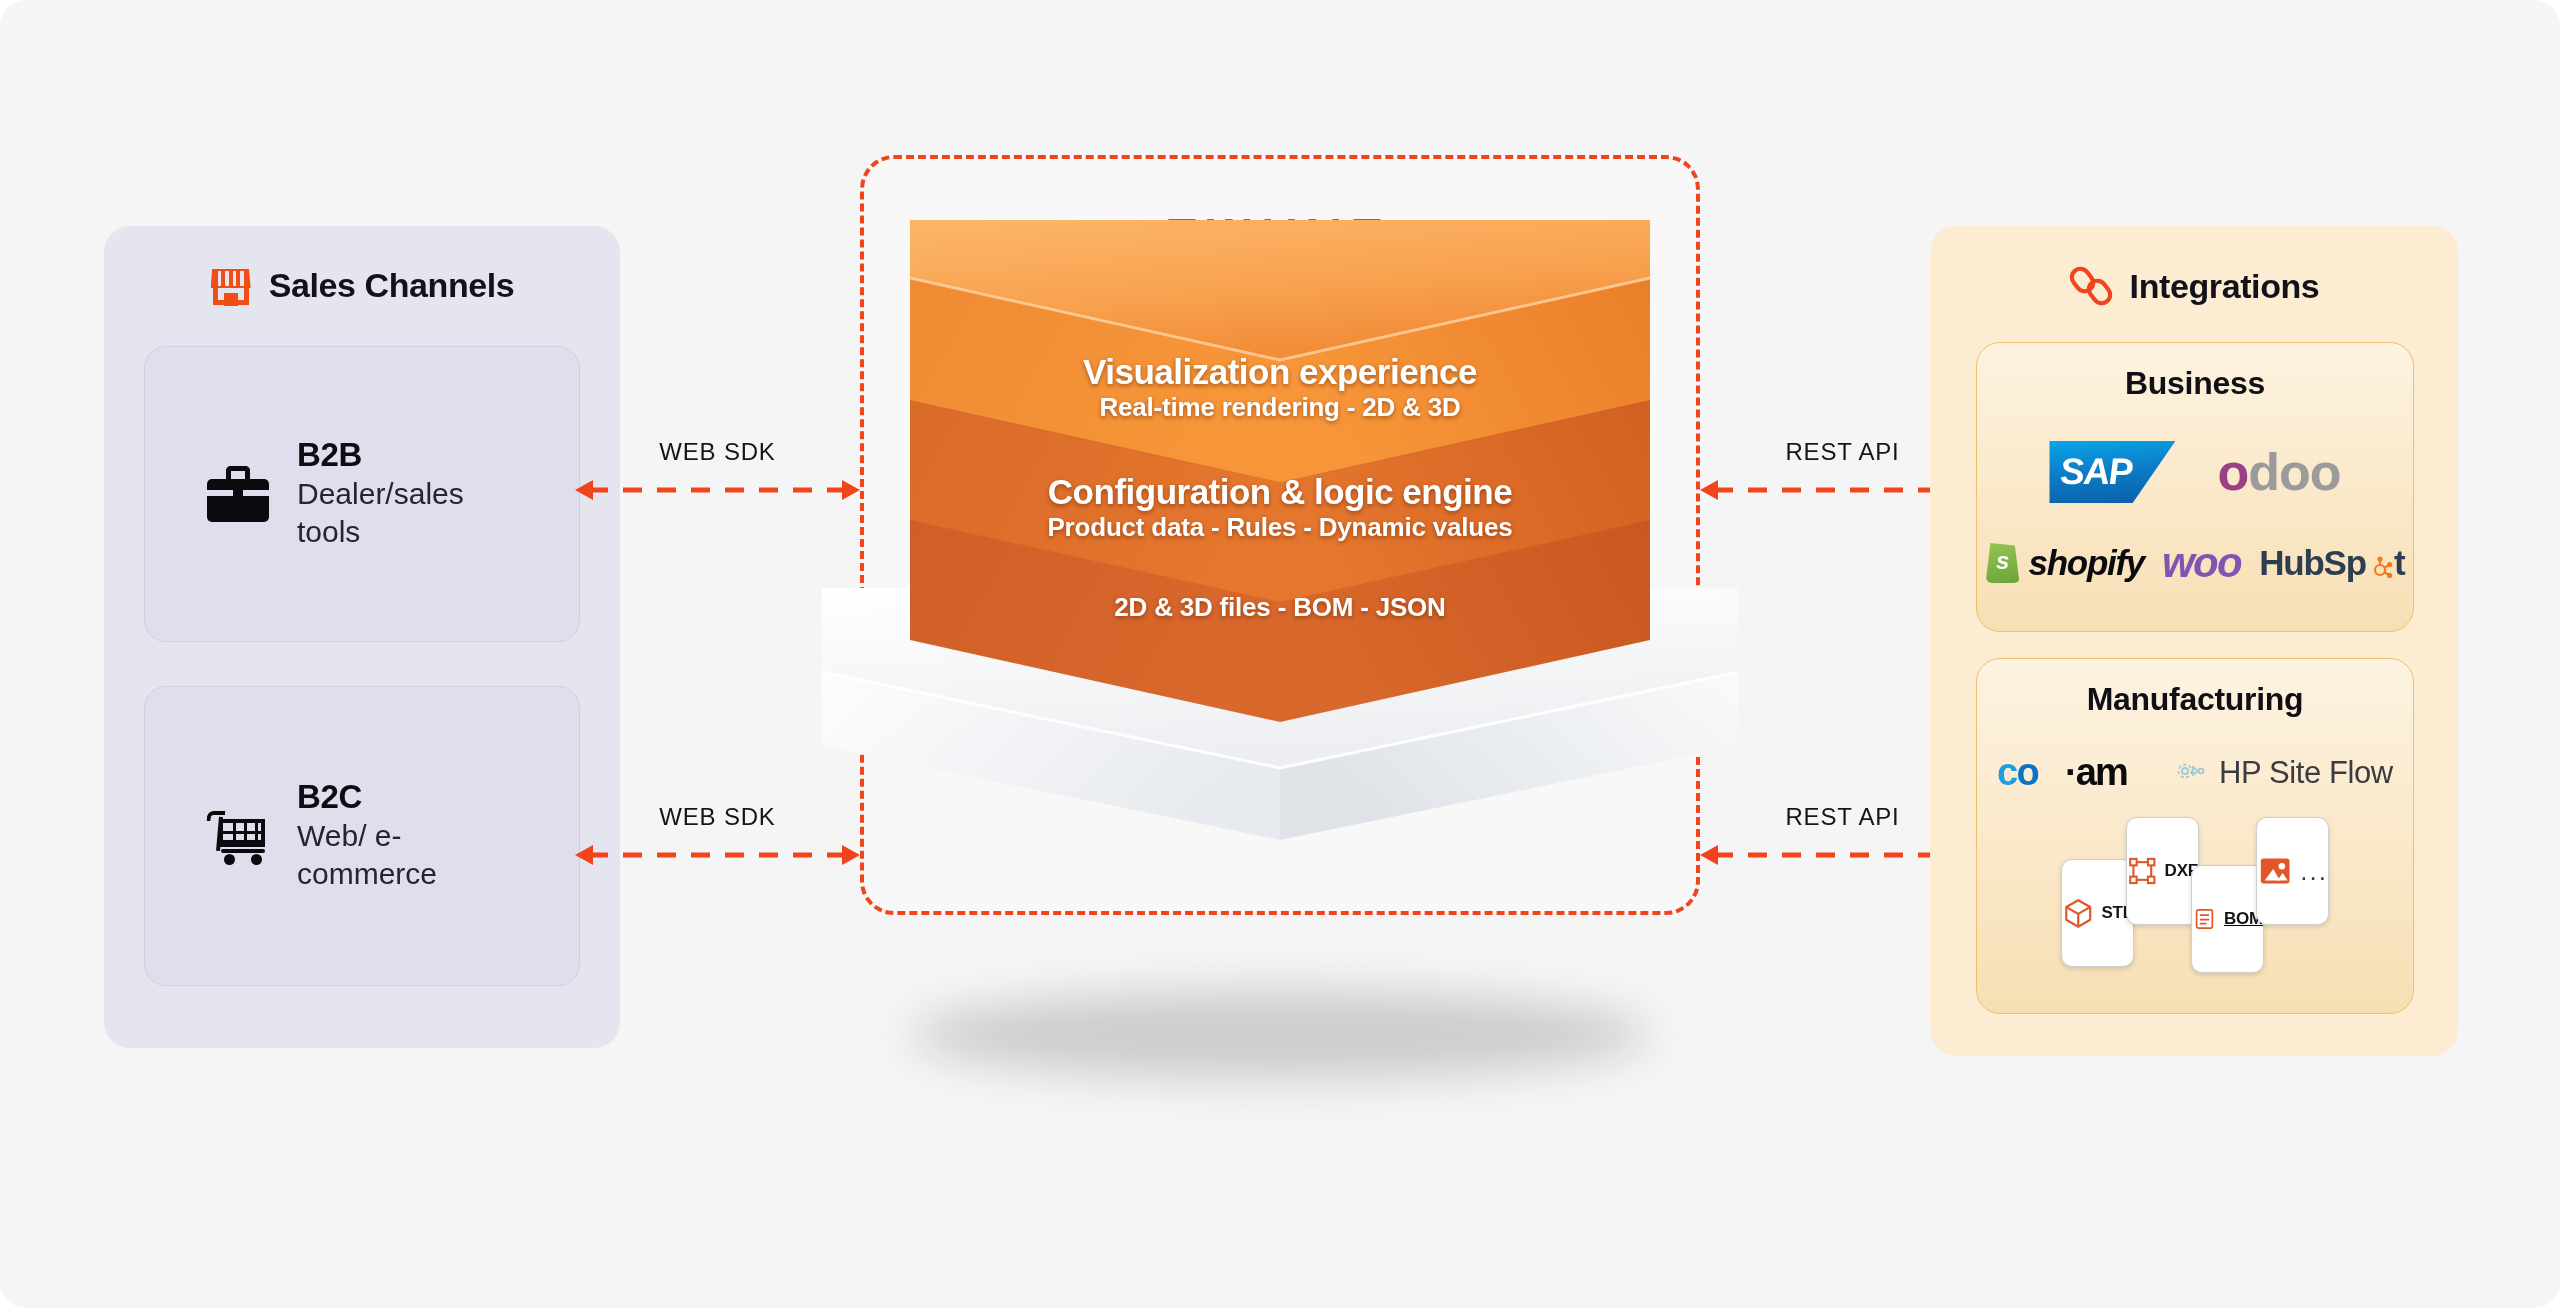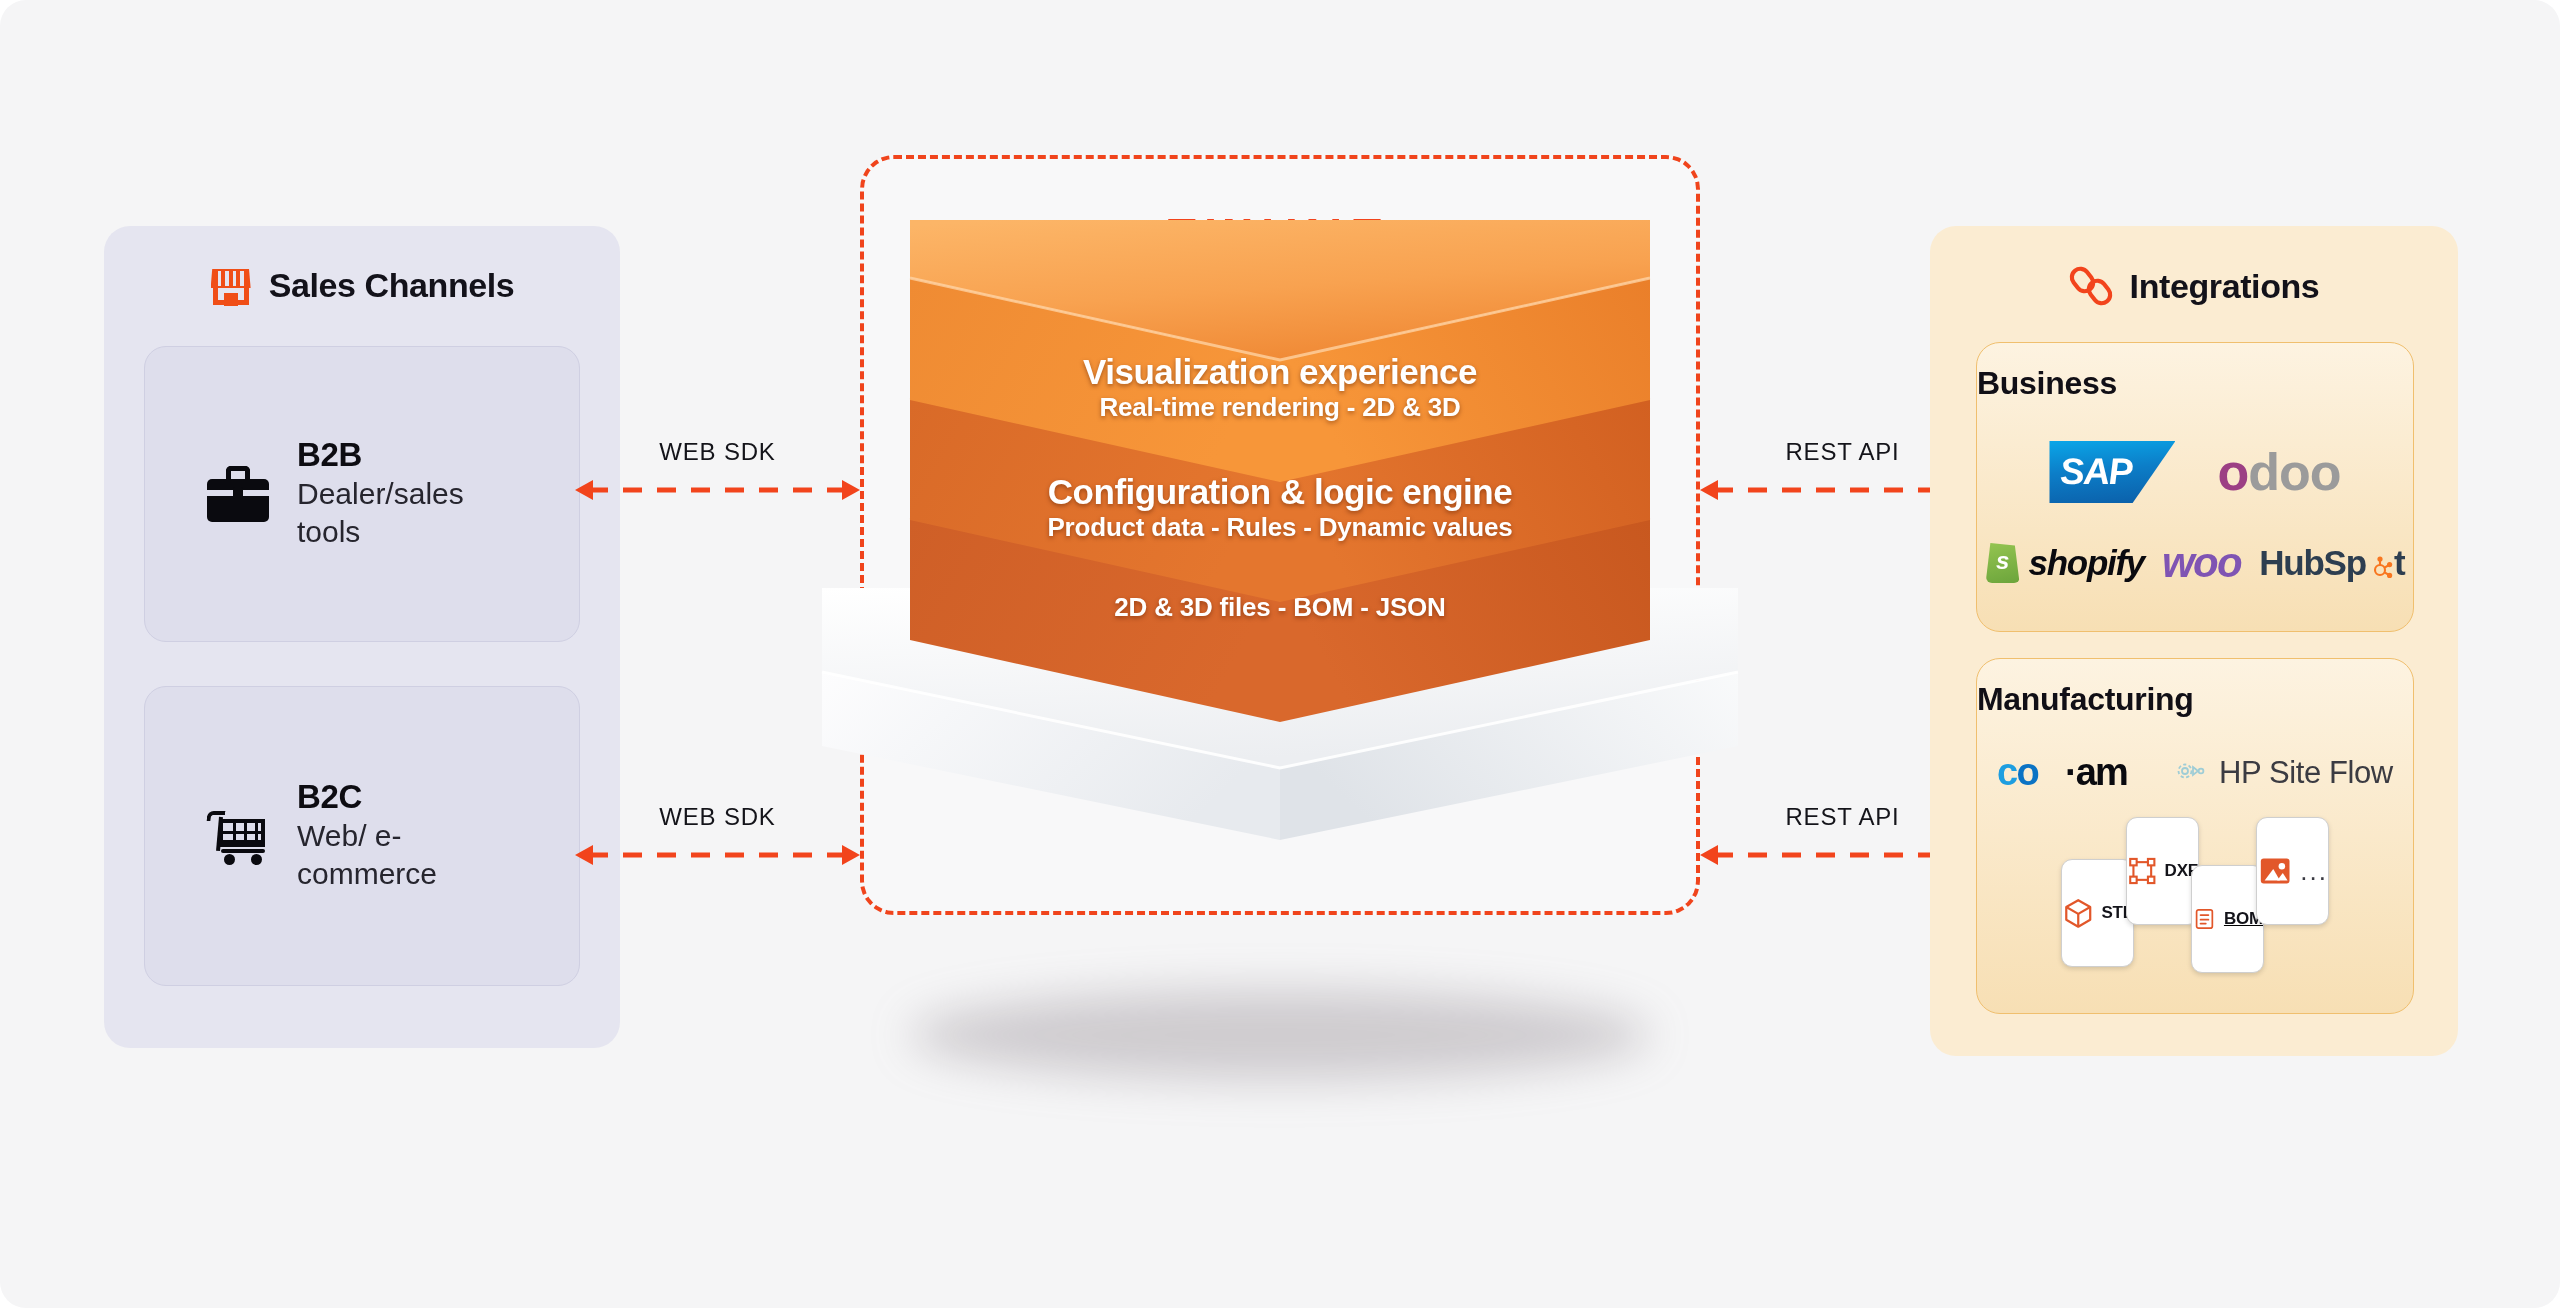--- a/index.html
+++ b/index.html
@@ -151,21 +151,21 @@
     position:absolute; left:46px; width:438px;
     background:linear-gradient(180deg,#fdf3e1 0%,#f7dfb4 100%);
     border:1.6px solid #f0bf6e;
     border-radius:24px;
   }
   #int-business { top:116px; height:290px; }
   #int-manufacturing { top:432px; height:356px; }
 
   .int-title {
     position:absolute; top:22px; left:0; width:100%;
-    text-align:left;
+    text-align:center;
     font-size:32px; font-weight:bold; color:#110f16;
     letter-spacing:-0.3px;
   }
 
   .logo-row {
     position:absolute; left:0; width:100%;
     display:flex; align-items:center; justify-content:center;
   }
 
   

